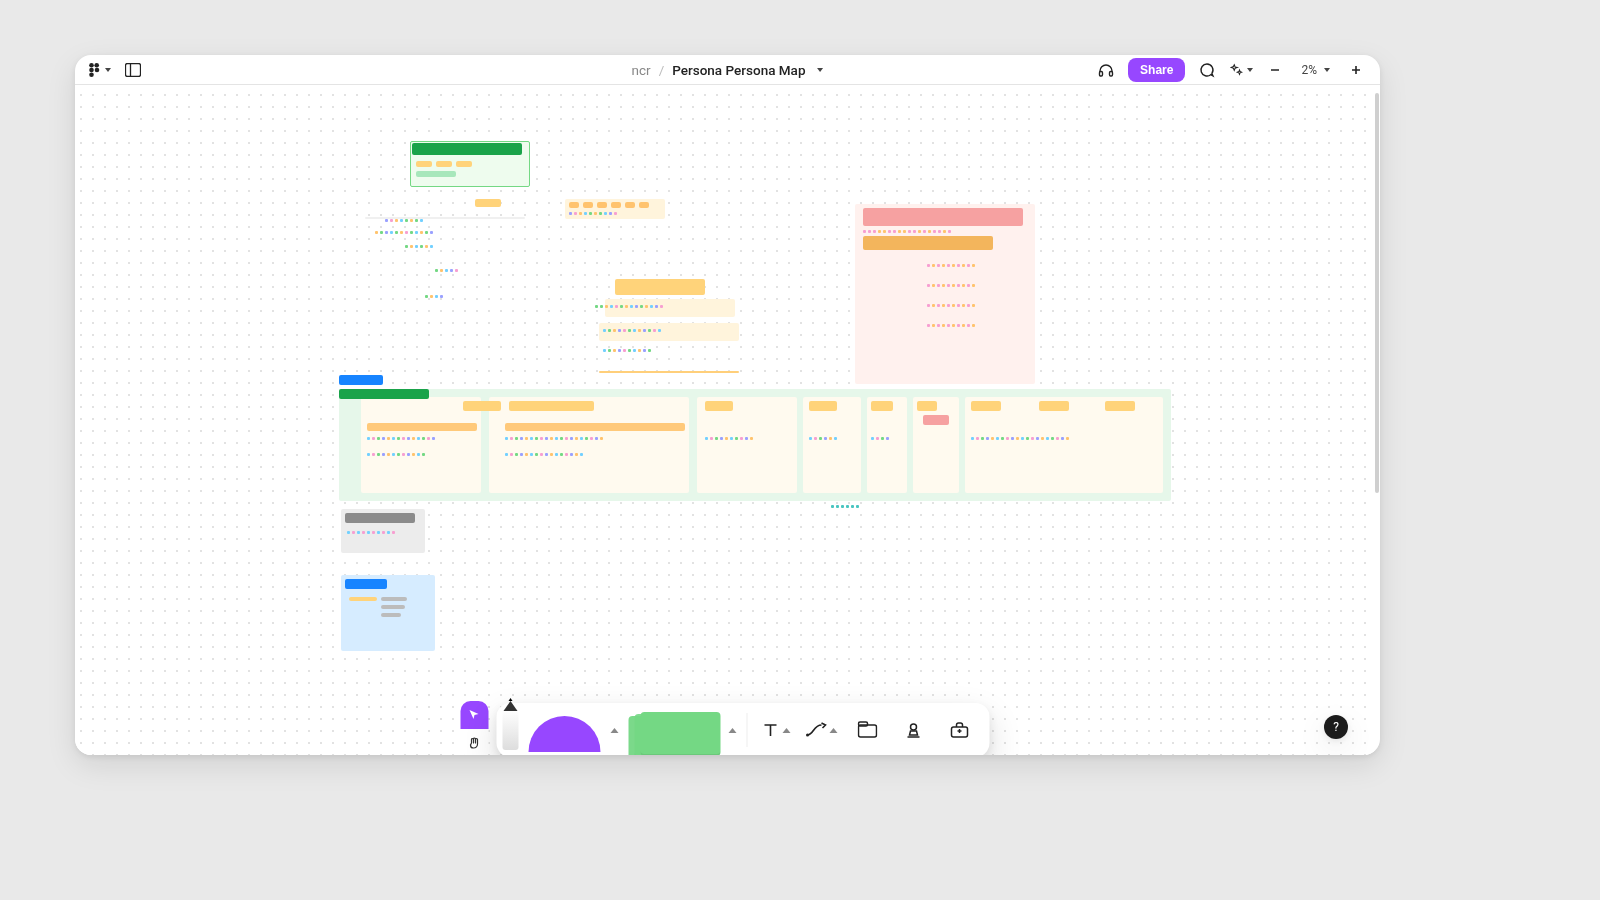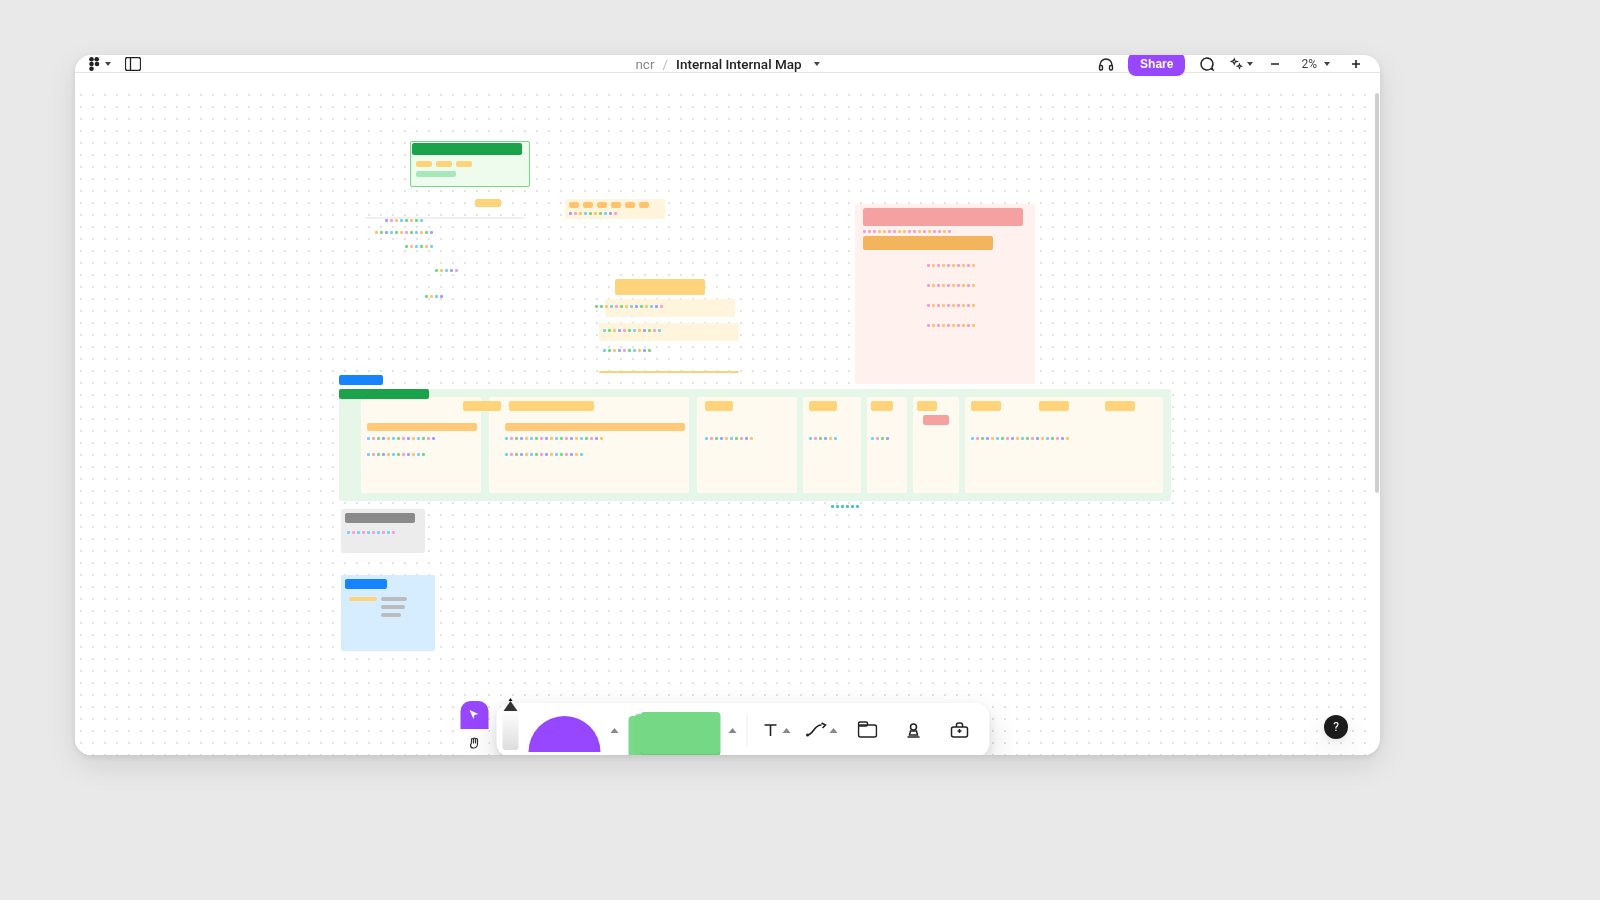--- a/index.html
+++ b/index.html
@@ -33,21 +33,21 @@
     left:75px; top:55px;
     width:1305px; height:700px;
     background:var(--panel);
     border-radius:16px;
     box-shadow:var(--shadow);
     overflow:hidden;
   }
 
   
   .topbar{
-    height:18px;
+    height:30px;
     display:flex;align-items:center;justify-content:space-between;
     padding:0 12px;
     border-bottom:1px solid var(--line);
   }
   .tb-left,.tb-center,.tb-right{display:flex;align-items:center;gap:10px;}
   .tb-center{position:absolute;left:50%;transform:translateX(-50%);gap:8px;}
   .icon-btn{
     width:24px;height:24px;border-radius:6px;display:flex;align-items:center;justify-content:center;
     color:#222;cursor:pointer;
   }
@@ -170,21 +170,21 @@
         <svg width="16" height="14" viewBox="0 0 16 14">
           <rect x="0.5" y="0.5" width="15" height="13" rx="2" fill="none" stroke="#222" stroke-width="1.3"></rect>
           <line x1="5.5" y1="1" x2="5.5" y2="13" stroke="#222" stroke-width="1.3"></line>
         </svg>
       </div>
     </div>
 
     <div class="tb-center filename">
       <span class="breadcrumb">ncr</span>
       <span class="slash">/</span>
-      <span class="doc-title">Internal Internal Map</span>
+      <span class="doc-title">Persona Persona Map</span>
       <span class="caret-down"></span>
     </div>
 
     <div class="tb-right">
       <div class="icon-btn" title="Audio">
         <svg width="16" height="16" viewBox="0 0 16 16">
           <path d="M2 10v-1a6 6 0 0 1 12 0v1" fill="none" stroke="#222" stroke-width="1.4"></path>
           <rect x="1.5" y="9.5" width="3" height="4.5" rx="1.2" fill="none" stroke="#222" stroke-width="1.4"></rect>
           <rect x="11.5" y="9.5" width="3" height="4.5" rx="1.2" fill="none" stroke="#222" stroke-width="1.4"></rect>
         </svg>

